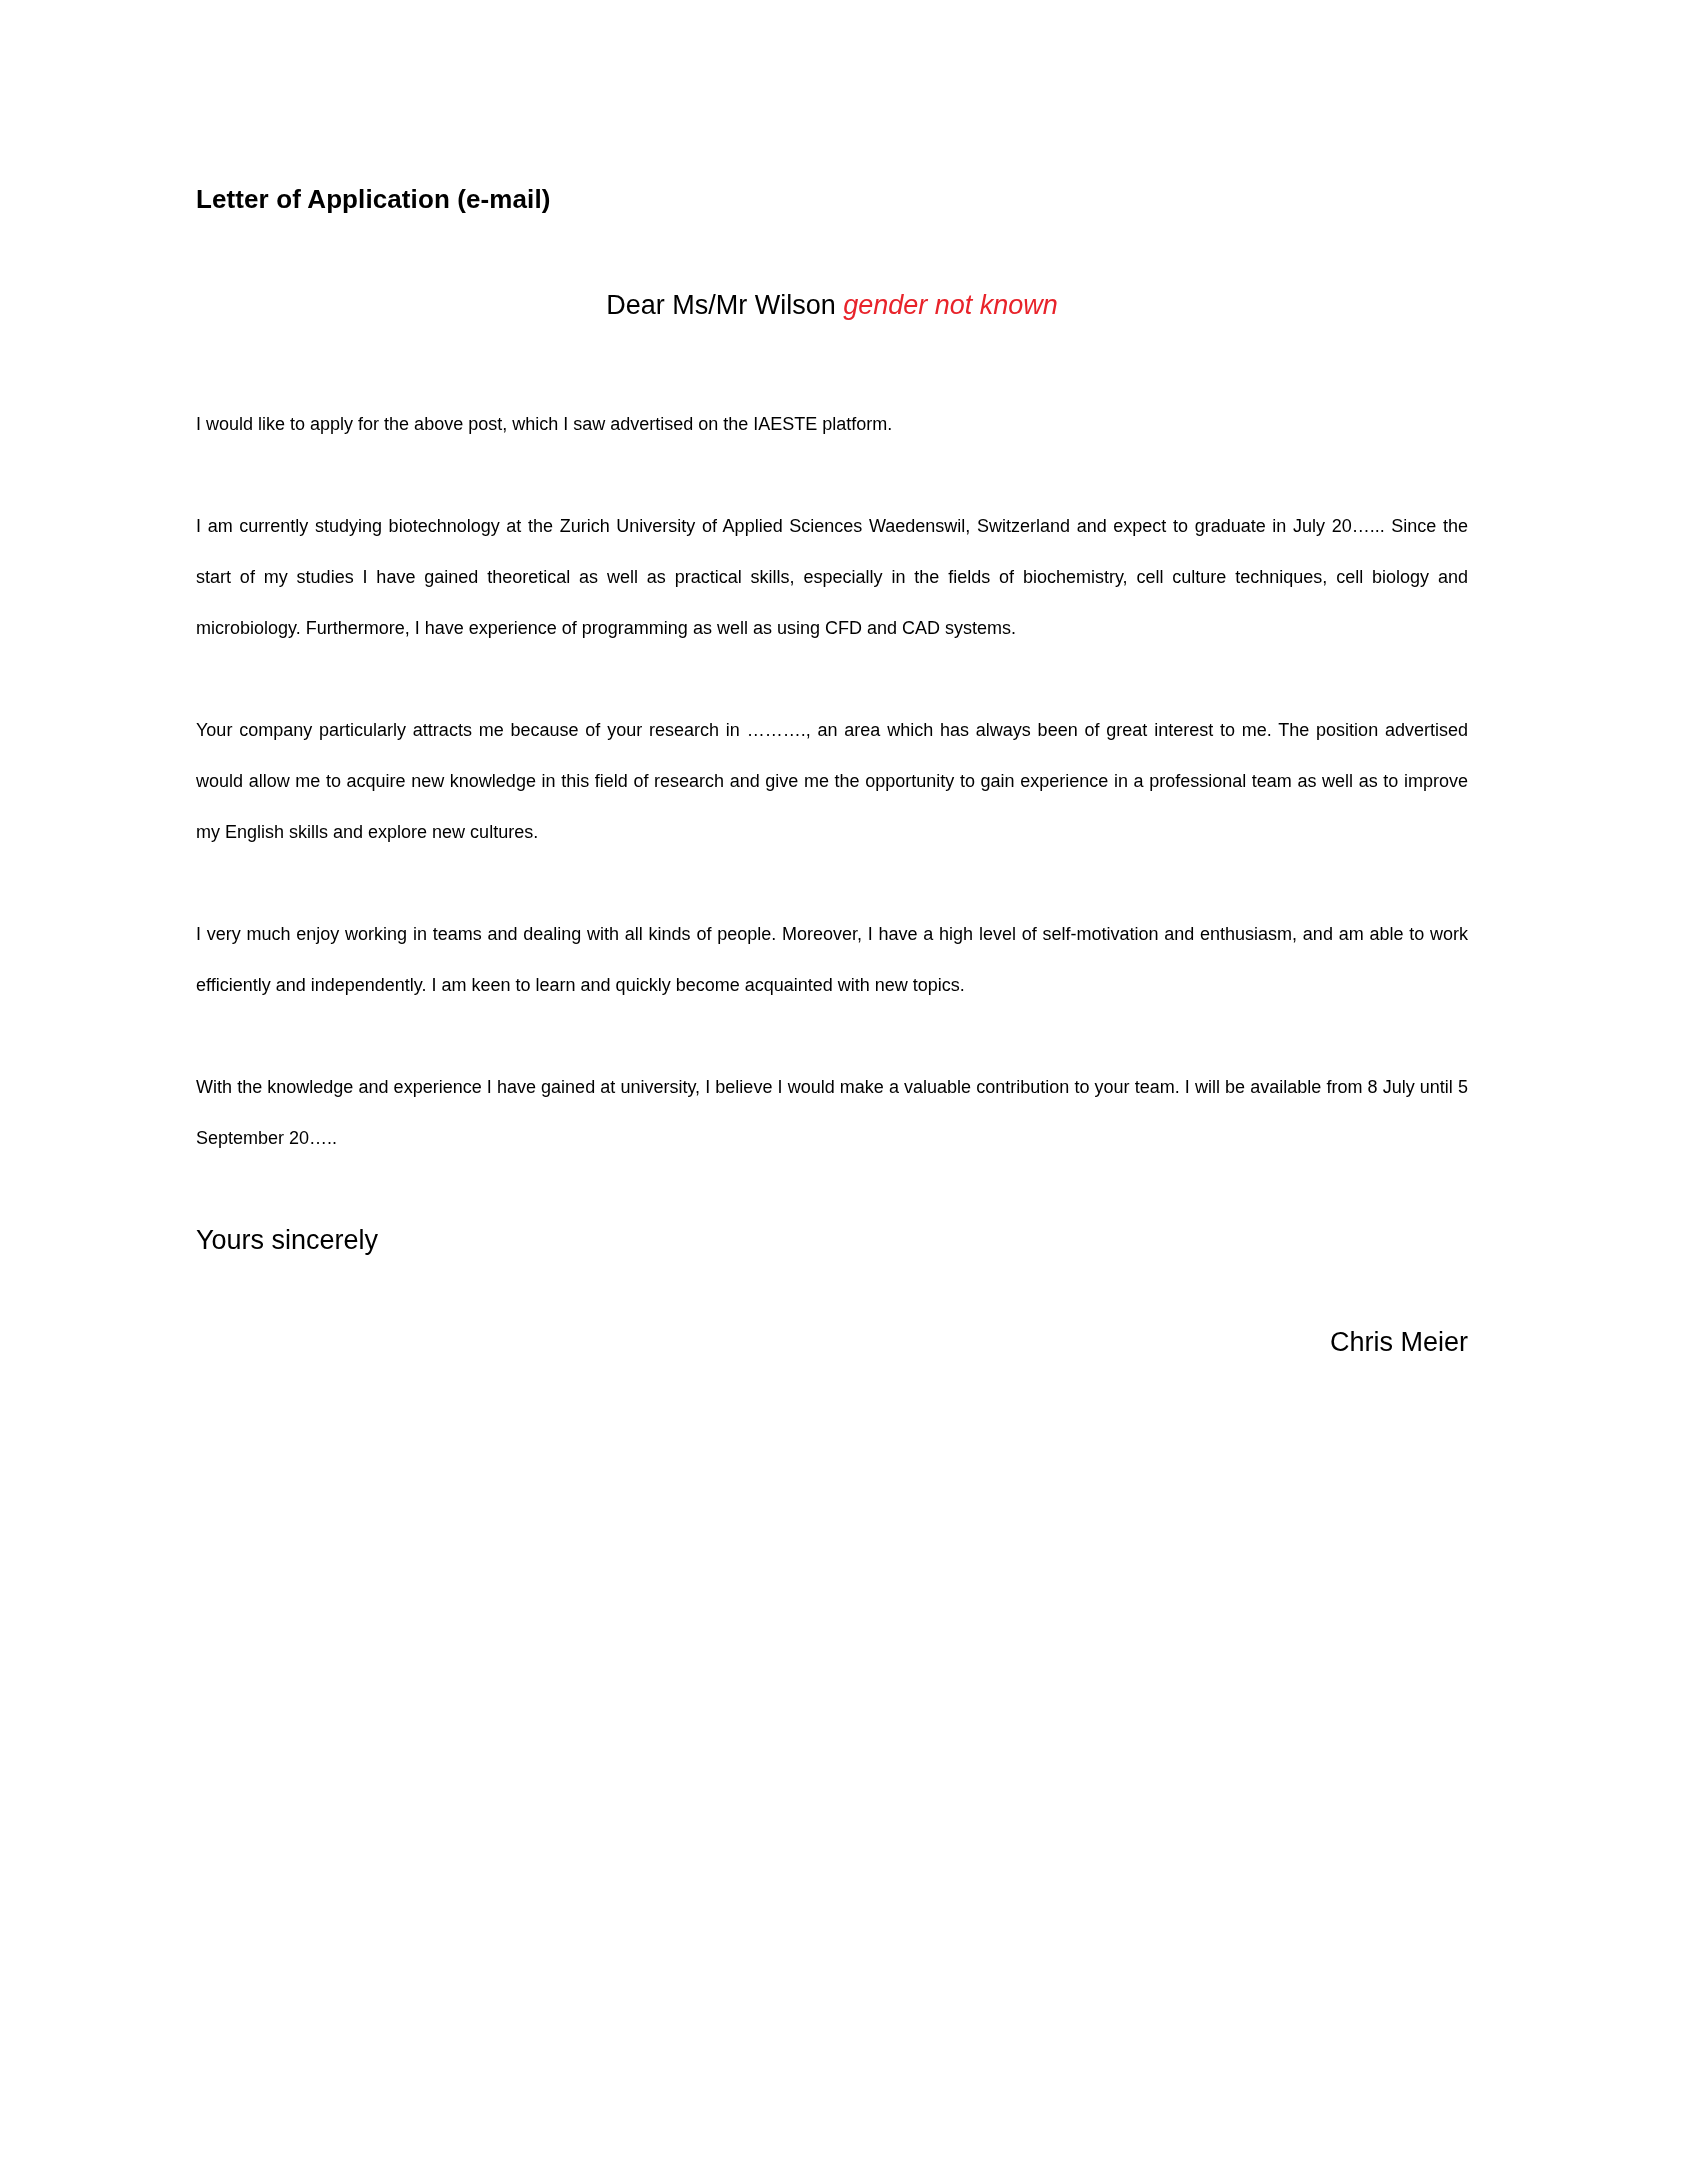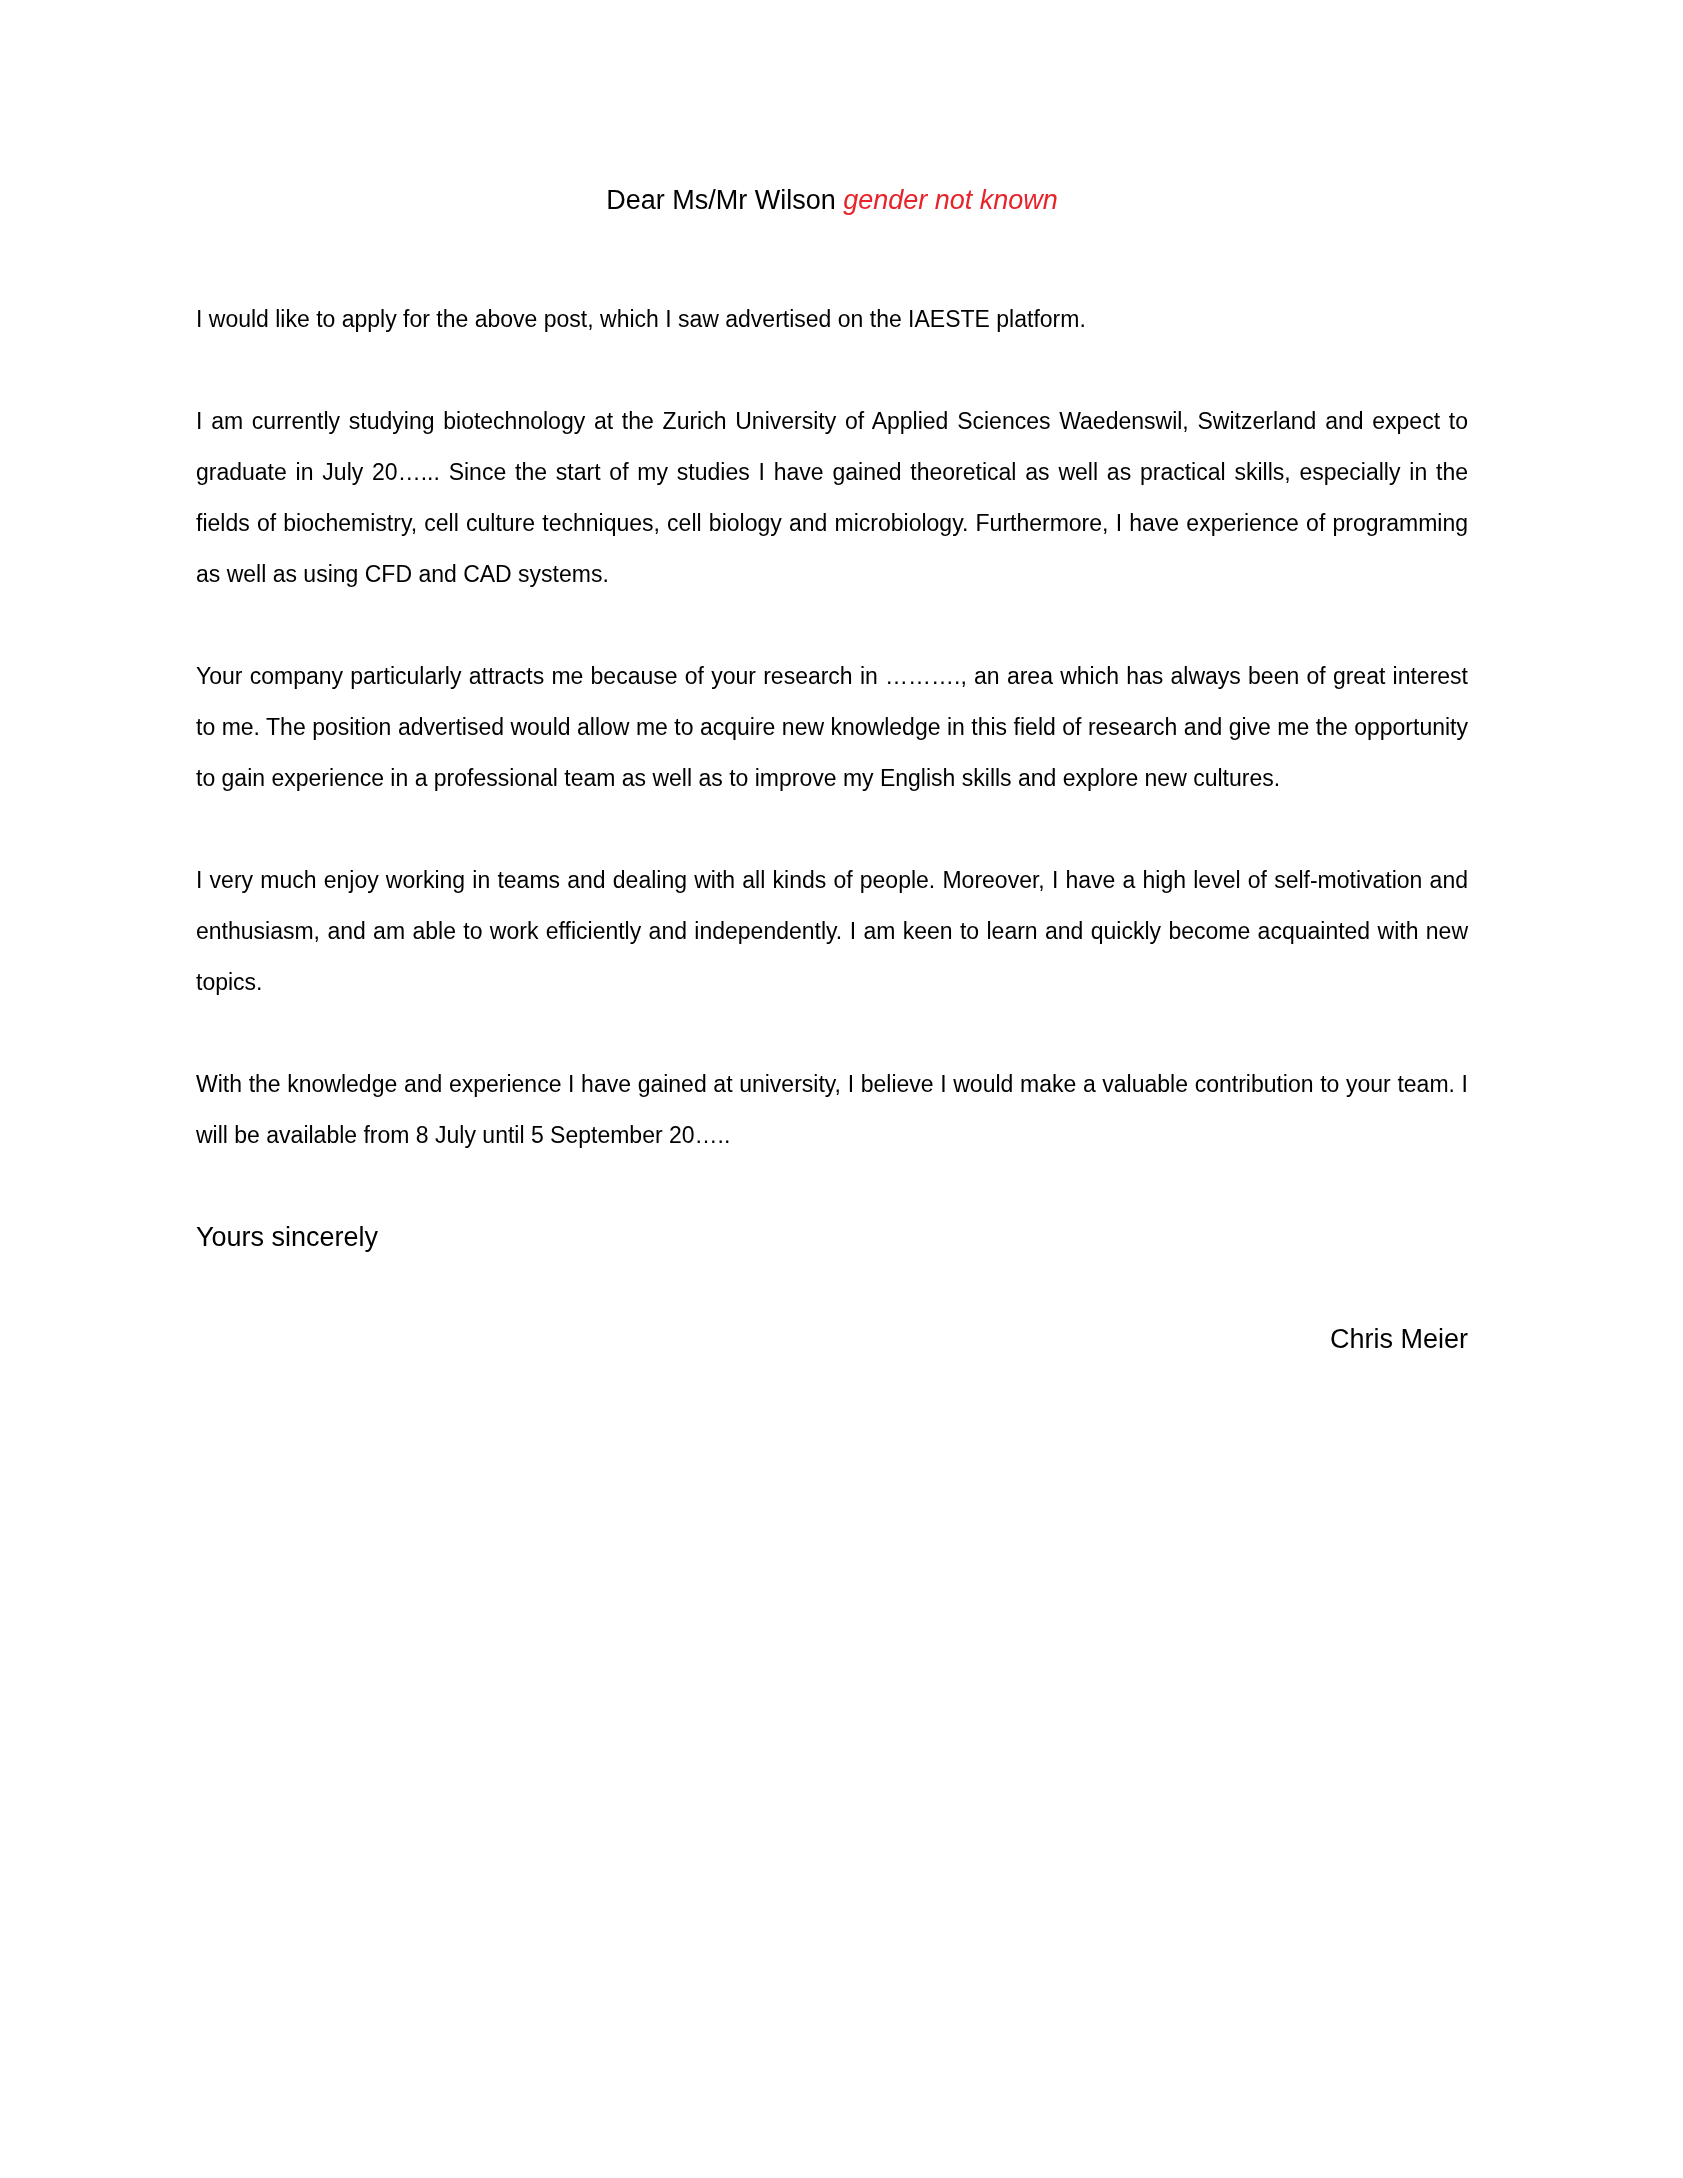--- a/index.html
+++ b/index.html
@@ -43,21 +43,21 @@
     line-height: 1.3;
     margin: 0 0 76px 0;
     text-align: center;
     white-space: nowrap;
   }
   .annotation-red {
     color: #e8232a;
     font-style: italic;
   }
   .para {
-    font-size: 23px;
+    font-size: 18px;
     line-height: 51px;
     text-align: justify;
     text-justify: inter-word;
     margin: 0 0 51px 0;
   }
   .para.single {
     text-align: left;
   }
   .closing {
     font-size: 27px;
@@ -72,20 +72,21 @@
     margin: 0;
   }
   .spacer-small { height: 10px; }
 </style>
 </head>
 <body>
 
 <div class="page">
   <div class="letter-body">
 
+    <h1 class="doc-title">Letter of Application (e-mail)</h1>
 
     <p class="salutation">
       <span>Dear Ms/Mr Wilson</span><span class="spacer-small"> </span><span class="annotation-red">gender not known</span>
     </p>
 
     <p class="para single">I would like to apply for the above post, which I saw advertised on the IAESTE platform.</p>
 
     <p class="para">I am currently studying biotechnology at the Zurich University of Applied Sciences Waedenswil, Switzerland and expect to graduate in July 20…... Since the start of my studies I have gained theoretical as well as practical skills, especially in the fields of biochemistry, cell culture techniques, cell biology and microbiology. Furthermore, I have experience of programming as well as using CFD and CAD systems.</p>
 
     <p class="para">Your company particularly attracts me because of your research in ………., an area which has always been of great interest to me. The position advertised would allow me to acquire new knowledge in this field of research and give me the opportunity to gain experience in a professional team as well as to improve my English skills and explore new cultures.</p>

